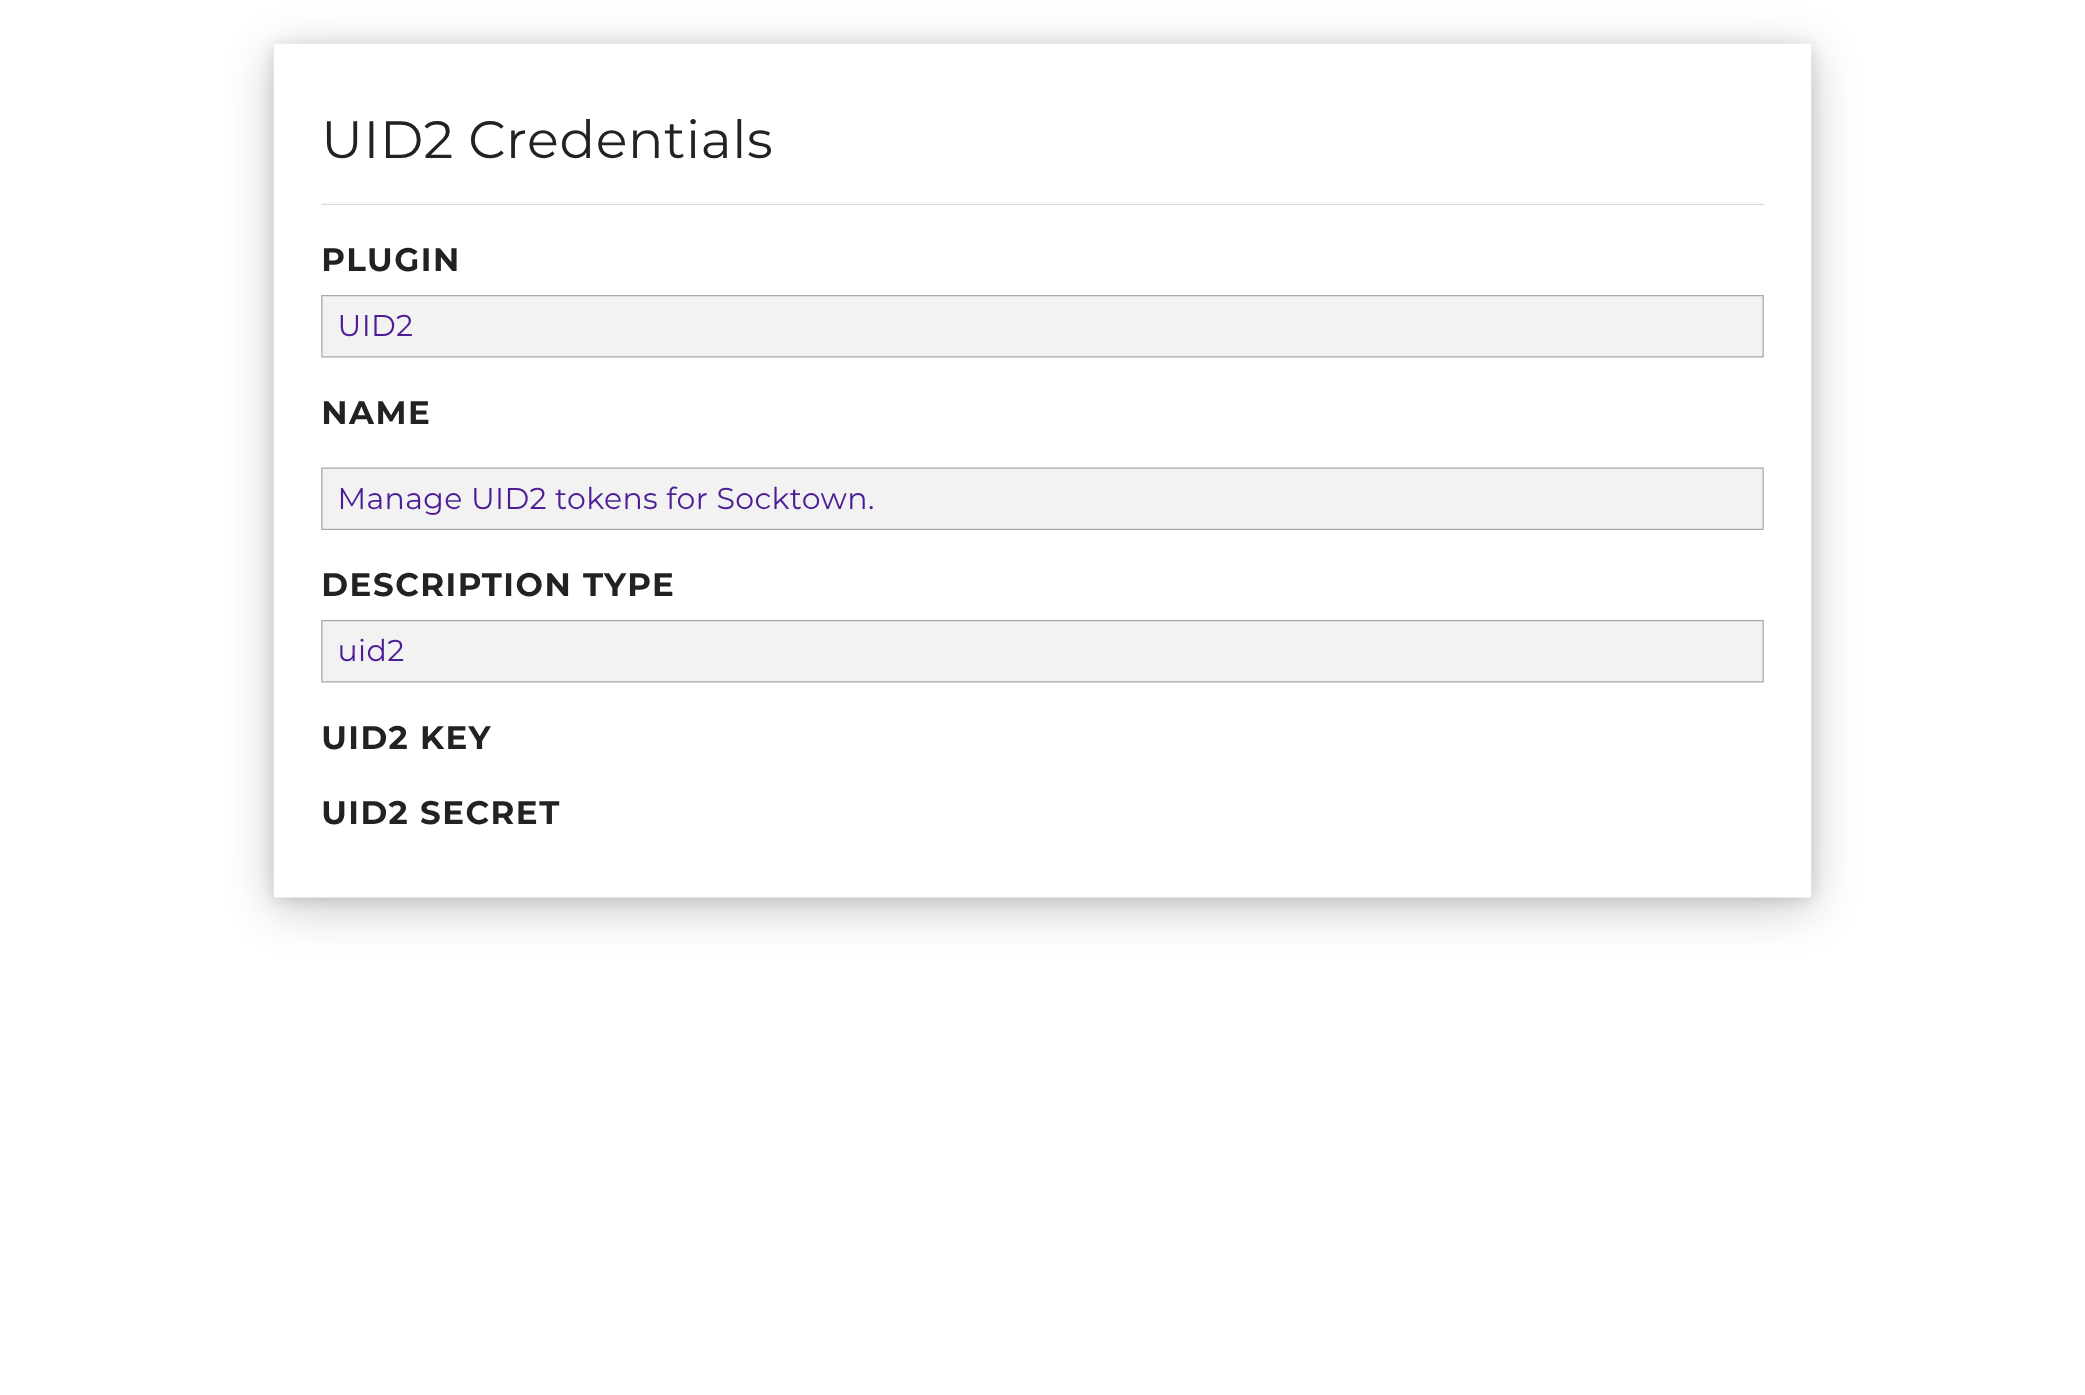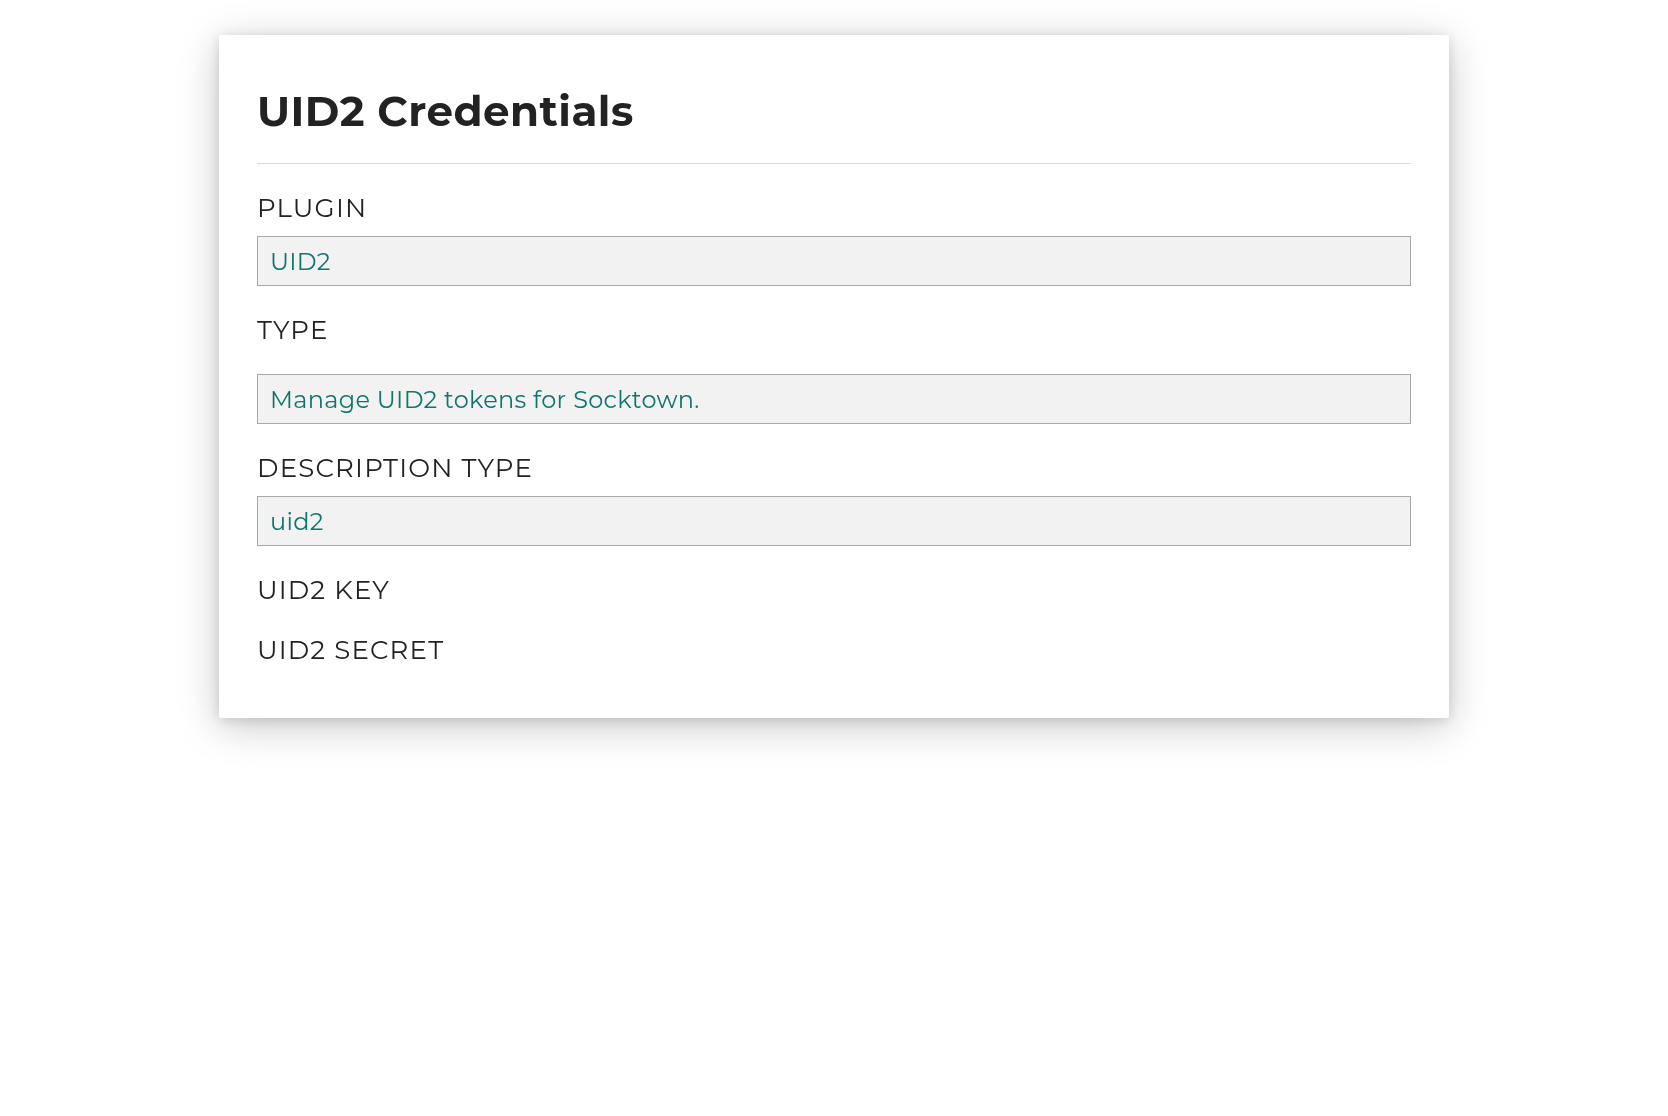--- a/index.html
+++ b/index.html
@@ -17,44 +17,44 @@
     .card {
       background: #ffffff;
       width: 1230px;
       margin: 15px auto 0 auto;
       padding: 50px 38px 40px 38px;
       box-shadow: 0 8px 40px rgba(0,0,0,0.22), 0 2px 12px rgba(0,0,0,0.12);
       border-radius: 2px;
     }
     .page-title {
       font-size: 42px;
-      font-weight: 700;
+      font-weight: 400;
       color: #222;
       letter-spacing: 0.5px;
       padding-bottom: 26px;
       border-bottom: 1px solid #d8d8d8;
       margin-bottom: 28px;
     }
     .field-group {
       margin-bottom: 28px;
     }
     .field-label {
       font-size: 26px;
-      font-weight: 400;
+      font-weight: 700;
       color: #222;
       letter-spacing: 1.2px;
       margin-bottom: 12px;
       display: block;
     }
     .field-input {
       width: 100%;
       font-family: inherit;
       font-size: 24px;
       font-weight: 400;
-      color: #0f766e;
+      color: #4c1d95;
       background: #f2f2f2;
       border: 1px solid #a8a8a8;
       padding: 10px 12px;
       letter-spacing: 0.3px;
       outline: none;
       height: 50px;
     }
     .field-input::placeholder {
       color: #333;
     }
@@ -64,21 +64,21 @@
 
 <div class="card">
   <h1 class="page-title">UID2 Credentials</h1>
 
   <div class="field-group">
     <label class="field-label">PLUGIN</label>
     <input type="text" class="field-input" value="UID2" style="">
   </div>
 
   <div class="field-group">
-    <label class="field-label">TYPE</label>
+    <label class="field-label">NAME</label>
   </div>
 
   <div class="field-group">
     <input type="text" class="field-input" value="Manage UID2 tokens for Socktown." style="">
   </div>
 
   <div class="field-group">
     <label class="field-label">DESCRIPTION TYPE</label>
     <input type="text" class="field-input" value="uid2" style="">
   </div>

